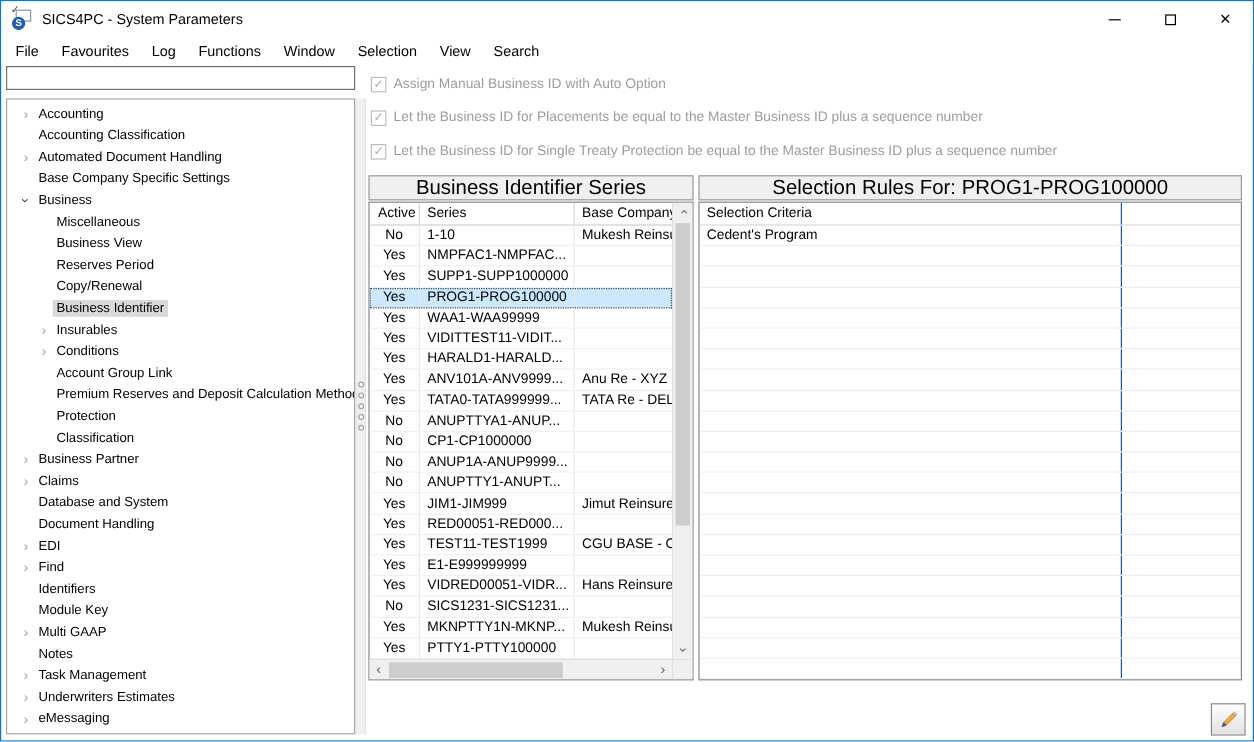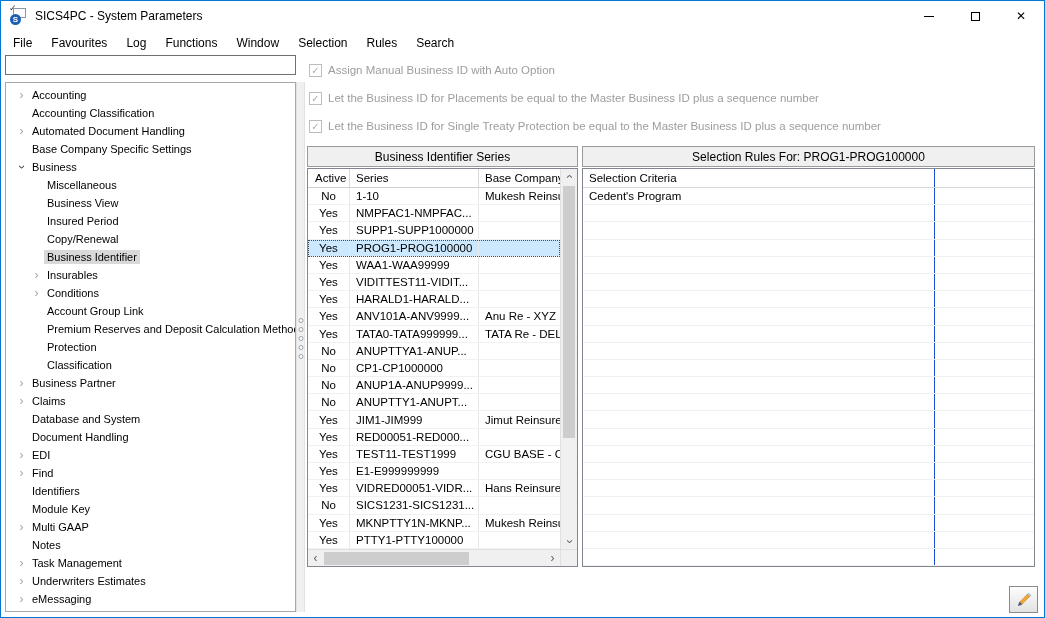--- a/index.html
+++ b/index.html
@@ -31,21 +31,21 @@
   .tree-arrow { display:inline-block; width:15px; flex:none; text-align:center; color:#a6a6a6; font-size:12px; line-height:12px; }
   .tree-arrow.expanded { color:#3c3c3c; transform:rotate(90deg); }
   .tree-label { padding:1px 3px; overflow:hidden; }
   .tree-label.selected { background:#d9d9d9; }
   .splitter { position:absolute; left:295px; top:81px; width:9px; height:530px; background:#f0f0f0; border-left:1px solid #e2e2e2; border-right:1px solid #e2e2e2; }
   .grip { position:absolute; left:50%; transform:translateX(-50%); width:5px; height:5px; border-radius:50%; border:1px solid #9aa3ab; background:#fff; }
   
   .cb-row { position:absolute; left:308px; display:flex; align-items:center; color:#9d9d9d; font-size:11.5px; height:14px; white-space:nowrap; }
   .cb-box { width:13px; height:13px; flex:none; border:1px solid #bdbdbd; background:#fff; color:#adadad; font-size:10px; line-height:11px; text-align:center; margin-right:6px; }
   
-  .group-hdr { position:absolute; top:145px; height:21px; border:1px solid #9b9b9b; background:#f0f0f0; display:flex; align-items:center; justify-content:center; font-size:12px; }
+  .group-hdr { position:absolute; top:145px; height:21px; border:1px solid #9b9b9b; background:#f0f0f0; display:flex; align-items:center; justify-content:center; font-size:17px; }
   .group-hdr.left  { left:306px; width:271px; }
   .group-hdr.right { left:581px; width:453px; }
   
   .series-table { position:absolute; left:306px; top:167px; width:271px; height:399px; border:1px solid #82878f; background:#fff; display:flex; flex-direction:column; font-size:11.5px; }
   .st-main { display:flex; flex:1; min-height:0; }
   .st-grid { flex:1; min-width:0; display:flex; flex-direction:column; }
   .st-header { display:flex; height:19px; flex:none; align-items:center; border-bottom:1px solid #cfcfcf; }
   .st-header .st-cell { border-right:1px solid #d8d8d8; height:100%; display:flex; align-items:center; }
   .st-cell { overflow:hidden; white-space:nowrap; }
   .st-col-active { width:42px; flex:none; text-align:center; justify-content:flex-start; padding-left:7px; }
@@ -104,21 +104,21 @@
     </div>
   </div>
 
   <div class="menubar">
       <div class="menu-item">File</div>
       <div class="menu-item">Favourites</div>
       <div class="menu-item">Log</div>
       <div class="menu-item">Functions</div>
       <div class="menu-item">Window</div>
       <div class="menu-item">Selection</div>
-      <div class="menu-item">Rules</div>
+      <div class="menu-item">View</div>
       <div class="menu-item">Search</div>
     </div>
 
   <input class="filter-input" value="" style="">
 
   <div class="tree-panel">
       <div class="tree-item" style="padding-left: 8px;">
         <div class="tree-arrow">›</div>
         <div class="tree-label">Accounting</div>
       </div>
@@ -141,21 +141,21 @@
       <div class="tree-item" style="padding-left: 23px;">
         <div class="tree-arrow"></div>
         <div class="tree-label">Miscellaneous</div>
       </div>
       <div class="tree-item" style="padding-left: 23px;">
         <div class="tree-arrow"></div>
         <div class="tree-label">Business View</div>
       </div>
       <div class="tree-item" style="padding-left: 23px;">
         <div class="tree-arrow"></div>
-        <div class="tree-label">Insured Period</div>
+        <div class="tree-label">Reserves Period</div>
       </div>
       <div class="tree-item" style="padding-left: 23px;">
         <div class="tree-arrow"></div>
         <div class="tree-label">Copy/Renewal</div>
       </div>
       <div class="tree-item" style="padding-left: 23px;">
         <div class="tree-arrow"></div>
         <div class="tree-label selected">Business Identifier</div>
       </div>
       <div class="tree-item" style="padding-left: 23px;">

